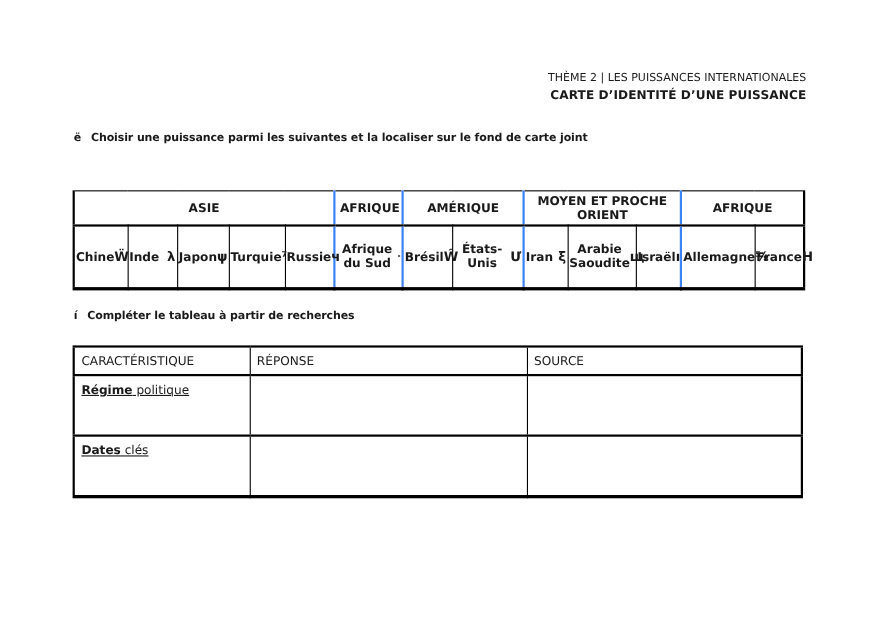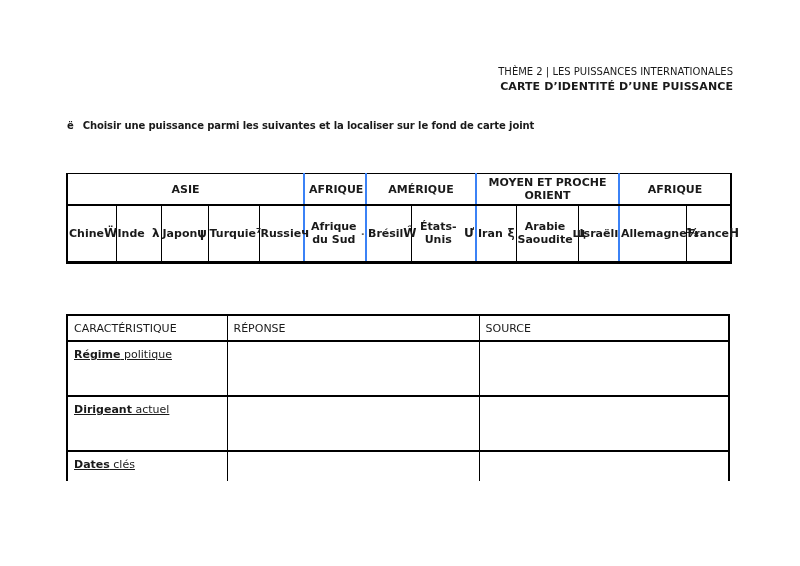--- a/index.html
+++ b/index.html
@@ -155,20 +155,23 @@
         <td>
           <div class="ccell">
             <div class="cname">France</div>
             <div class="cglyph">H</div>
           </div>
         </td>
       </tr>
     </tbody>
   </table>
 
+  <div class="instruction" id="instr2">
+    <span class="bullet">í</span><span>Compléter le tableau à partir de recherches</span>
+  </div>
 
   <table class="chars">
     <colgroup>
       <col style="width:160px">
         <col style="width:252px">
         <col style="width:250px">
     </colgroup>
     <thead>
       <tr>
         <th>CARACTÉRISTIQUE</th>
@@ -176,25 +179,20 @@
         <th>SOURCE</th>
       </tr>
     </thead>
     <tbody>
       <tr>
         <td><b>Régime</b><span> politique</span></td>
         <td></td>
         <td></td>
       </tr>
       <tr>
-        <td><b>Dirigeant</b><span> actuel</span></td>
-        <td></td>
-        <td></td>
-      </tr>
-      <tr>
         <td><b>Dates</b><span> clés</span></td>
         <td></td>
         <td></td>
       </tr>
     </tbody>
   </table>
 
 </div>
 
 </body></html>

